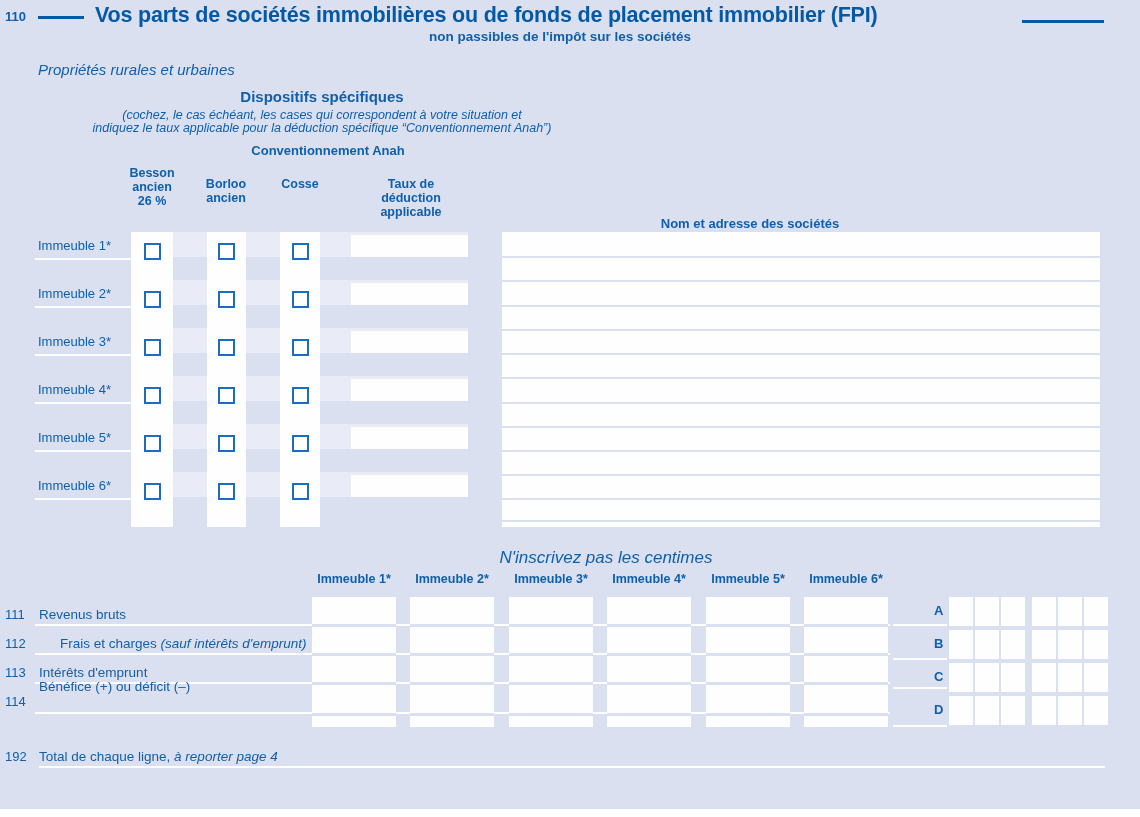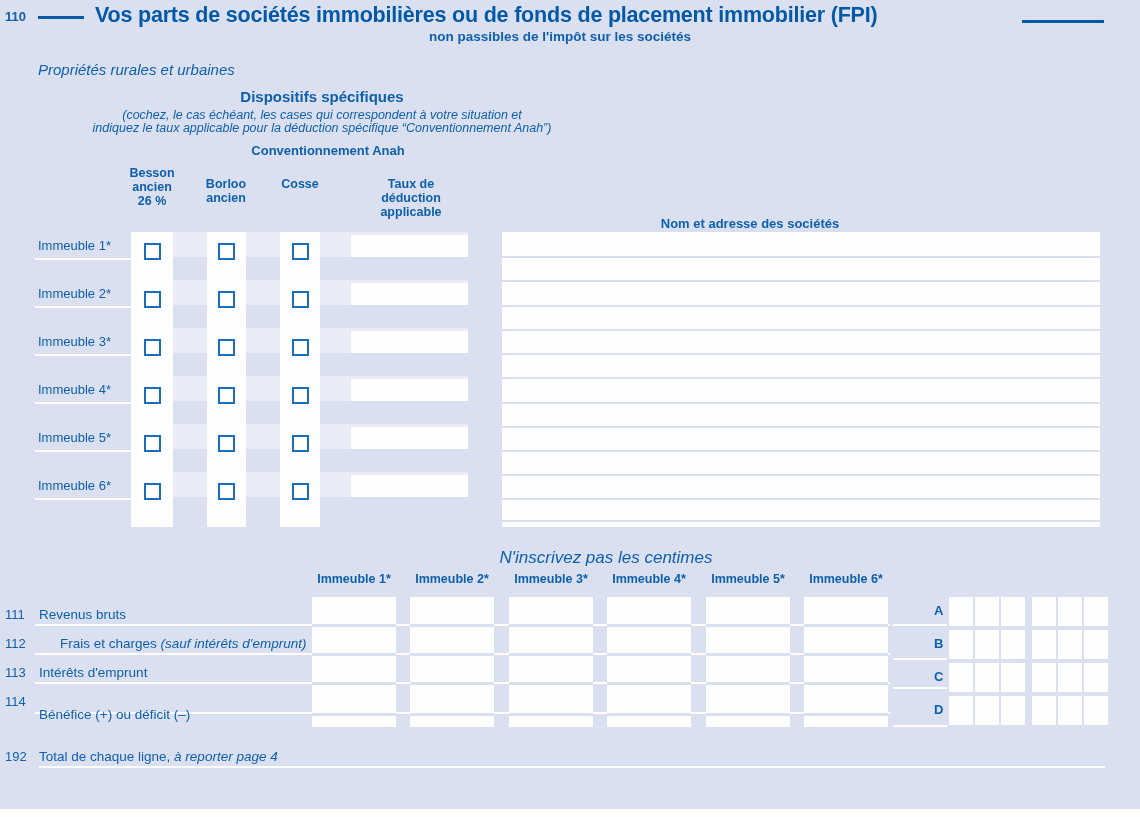--- a/index.html
+++ b/index.html
@@ -175,21 +175,21 @@
     <div class="ldiv" style="top:116px;height:3px;"></div>
   </div>
 
   <div class="rownum t" style="top:608px;">111</div>
   <div class="rowlab t" style="top:608px;"><span>Revenus bruts</span><span class="i"></span></div>
   <div class="rownum t" style="top:637px;">112</div>
   <div class="rowlab t" style="top:637px;margin-left:21px;"><span>Frais et charges </span><span class="i">(sauf intérêts d'emprunt)</span></div>
   <div class="rownum t" style="top:666px;">113</div>
   <div class="rowlab t" style="top:666px;"><span>Intérêts d'emprunt</span><span class="i"></span></div>
   <div class="rownum t" style="top:695px;">114</div>
-  <div class="rowlab t" style="top:680px;margin-top:28px;"><span>Bénéfice (+) ou déficit (–)</span><span class="i"></span></div>
+  <div class="rowlab t" style="top:680px;"><span>Bénéfice (+) ou déficit (–)</span><span class="i"></span></div>
 
   <div class="letter t" style="left:934px;top:604px;">A</div>
   <div class="letter t" style="left:934px;top:637px;">B</div>
   <div class="letter t" style="left:934px;top:670px;">C</div>
   <div class="letter t" style="left:934px;top:703px;">D</div>
   <div class="lul" style="top:624px;"></div>
   <div class="lul" style="top:658px;"></div>
   <div class="lul" style="top:687px;"></div>
   <div class="lul" style="top:725px;"></div>
 

